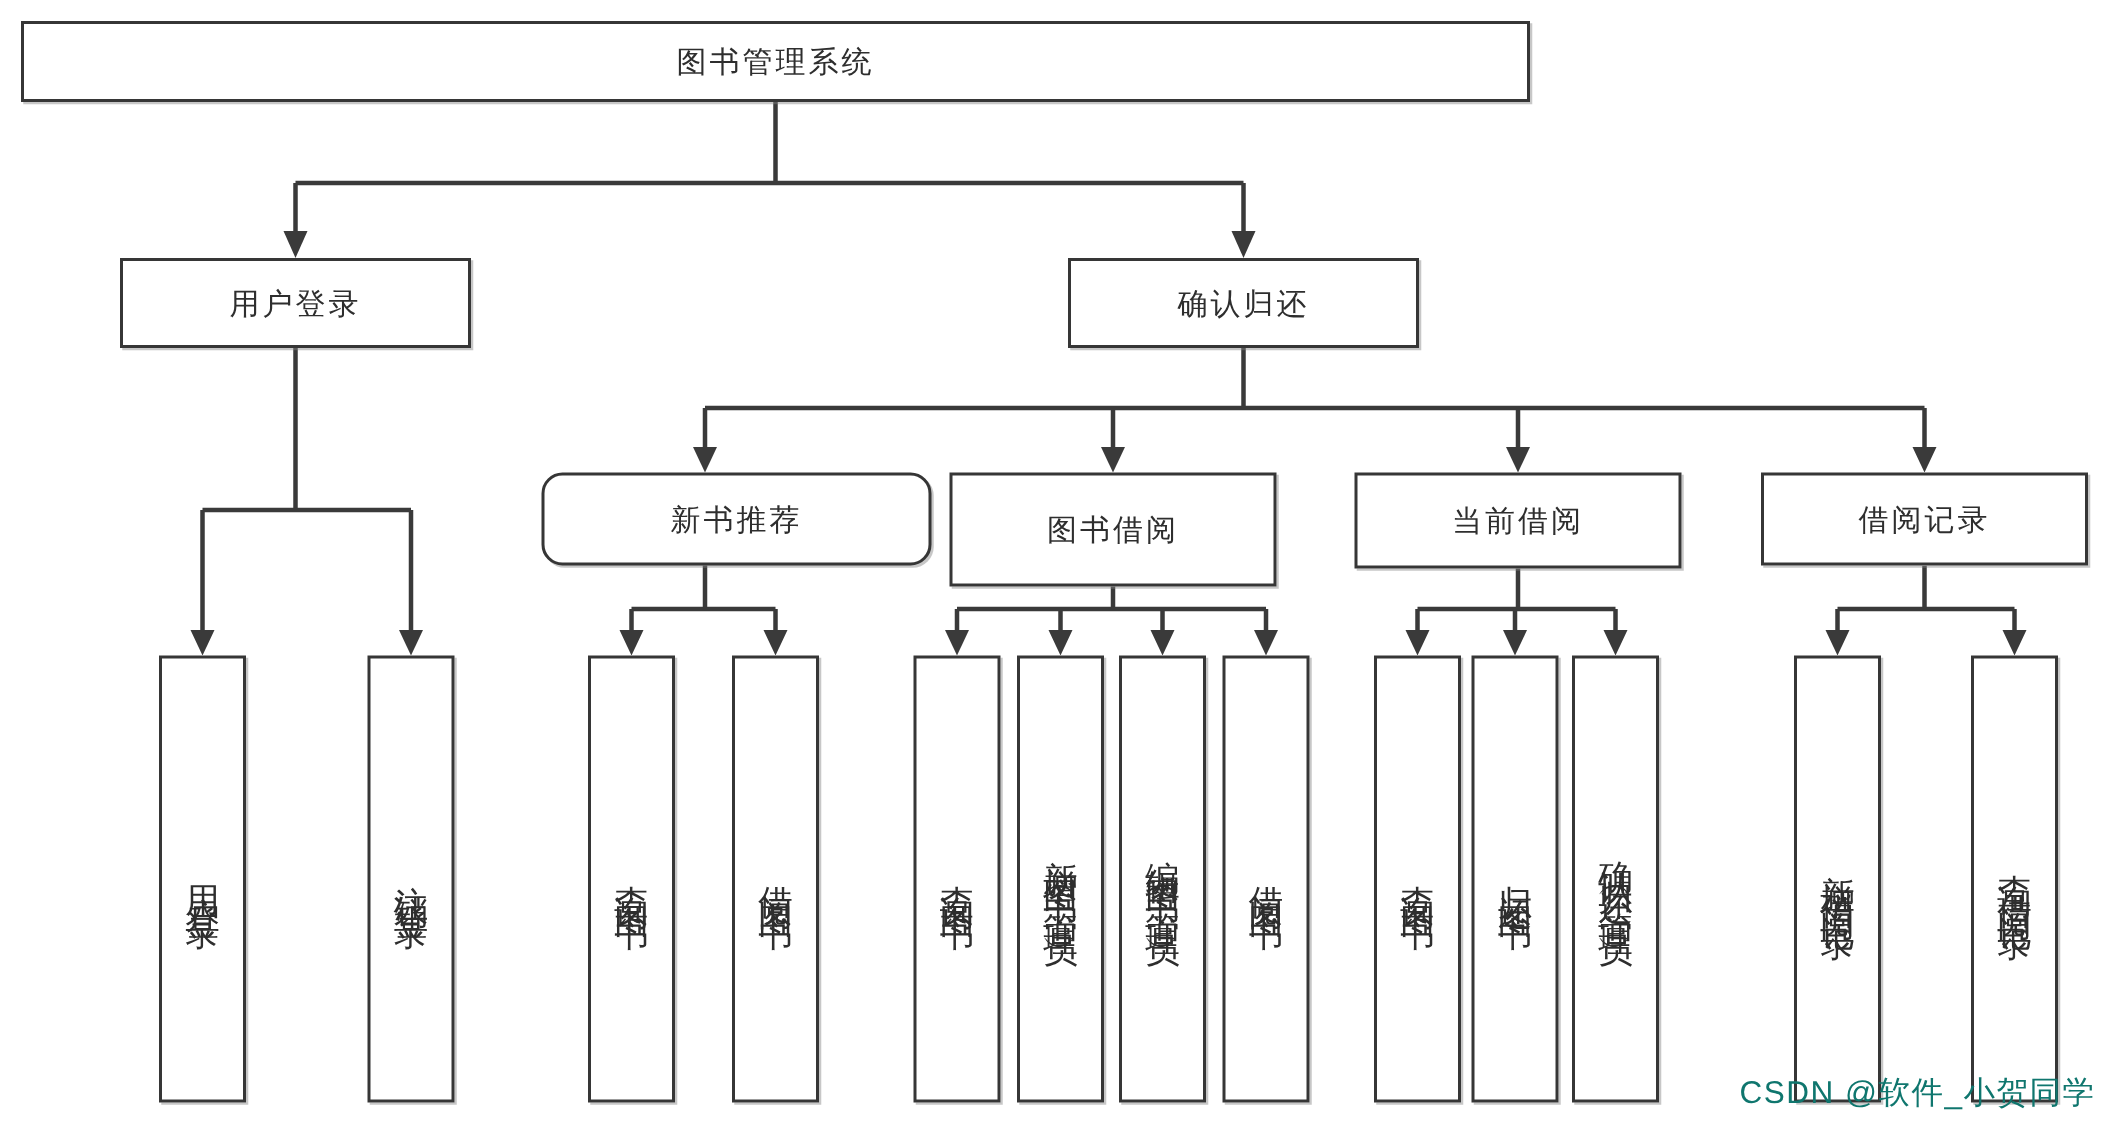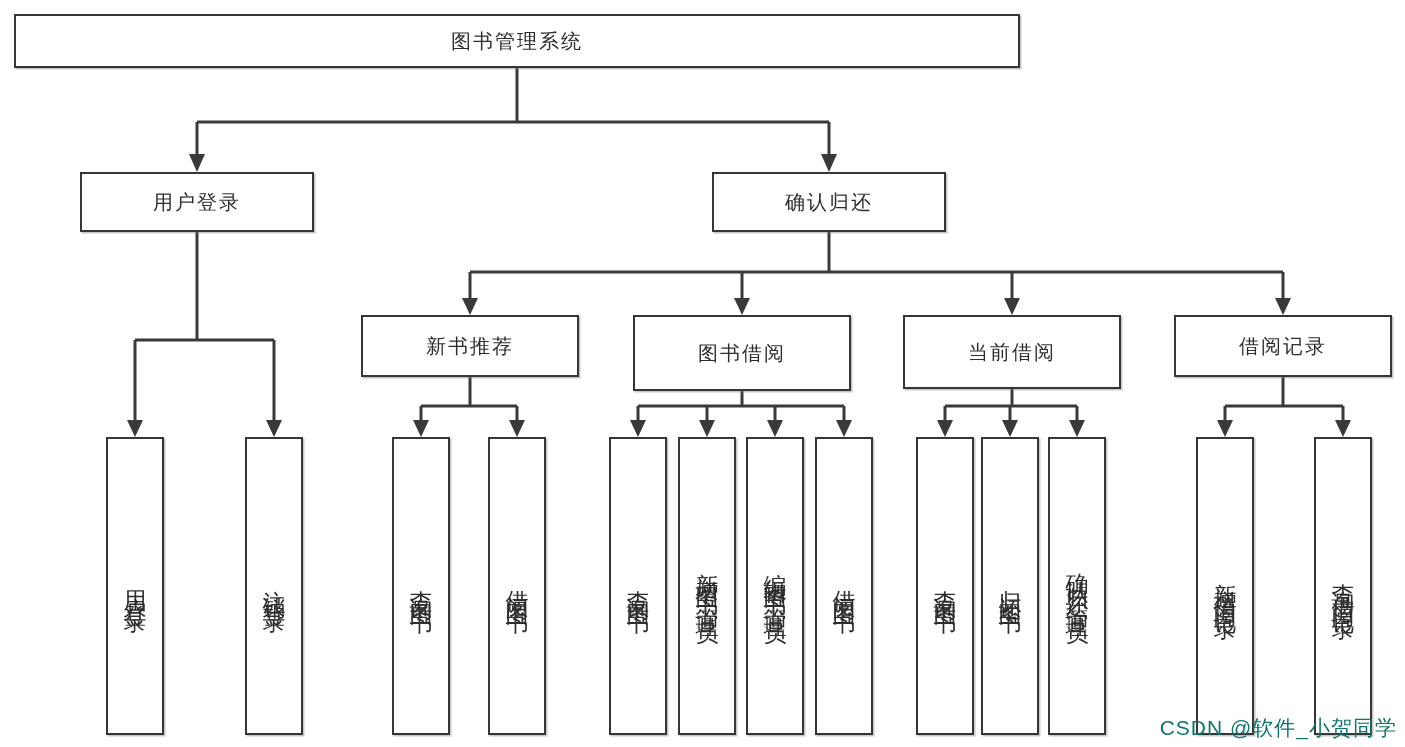--- a/index.html
+++ b/index.html
@@ -107,23 +107,23 @@
       <polygon class="head" points="1217,420 1233,420 1225,437"></polygon>
       <polygon class="head" points="1335,420 1351,420 1343,437"></polygon>
     </g>
   </svg>
 
   <div class="node h" style="left:14px; top:14px; width:1006px; height:54px;">图书管理系统</div>
 
   <div class="node h" style="left:80px; top:172px; width:234px; height:60px;">用户登录</div>
   <div class="node h" style="left:712px; top:172px; width:234px; height:60px;">确认归还</div>
 
-  <div class="node h" style="left:361px; top:315px; width:218px; height:62px;">新书推荐</div>
+  <div class="node h" style="left:361px; top:315px; width:260px; height:62px;border-radius:14px;">新书推荐</div>
   <div class="node h" style="left:633px; top:315px; width:218px; height:76px;">图书借阅</div>
-  <div class="node h" style="left:903px; top:315px; width:218px; height:74px;">当前借阅</div>
+  <div class="node h" style="left:903px; top:315px; width:218px; height:64px;">当前借阅</div>
   <div class="node h" style="left:1174px; top:315px; width:218px; height:62px;">借阅记录</div>
 
   <div class="node v" style="left:106px; top:437px; width:58px; height:298px;">
     <span class="vtext">用户登录</span>
   </div>
   <div class="node v" style="left:245px; top:437px; width:58px; height:298px;">
     <span class="vtext">注销登录</span>
   </div>
 
   <div class="node v" style="left:392px; top:437px; width:58px; height:298px;">

